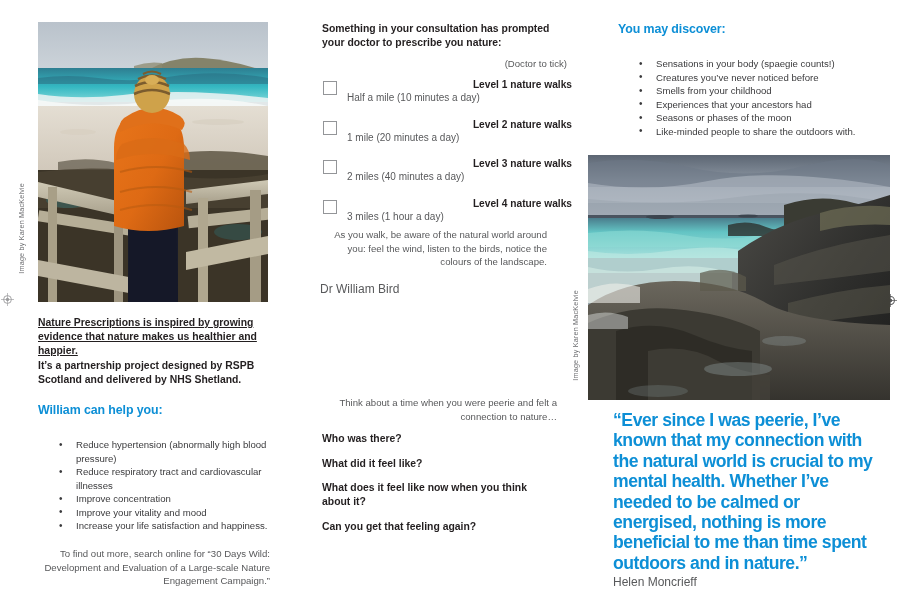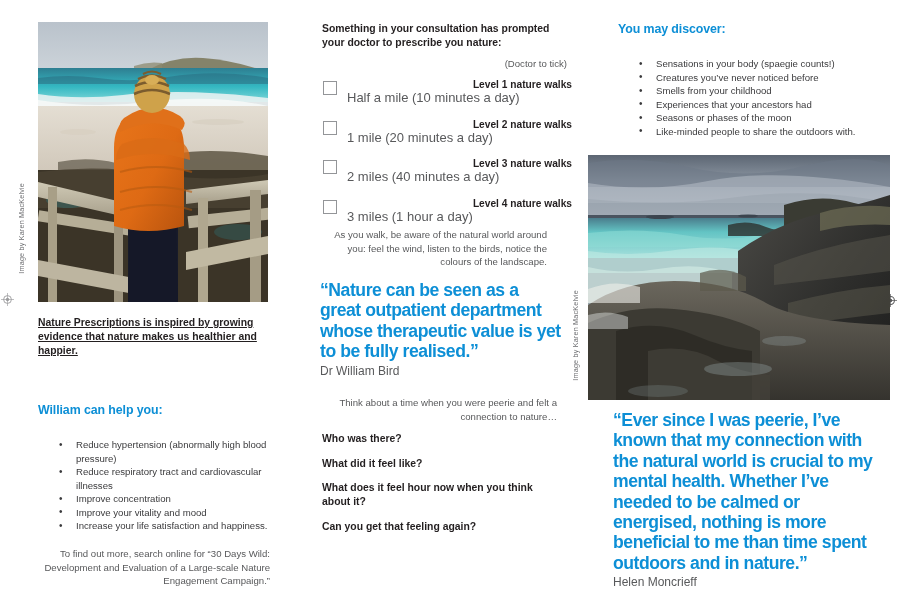--- a/index.html
+++ b/index.html
@@ -152,21 +152,21 @@
     box-sizing: border-box;
   }
   .level .lvl-title {
     font-size: 10.2px;
     line-height: 13px;
     font-weight: bold;
     color: #231f20;
     text-align: right;
   }
   .level .lvl-sub {
-    font-size: 13px;
+    font-size: 10px;
     line-height: 13px;
     color: #58595b;
   }
 
   .qline {
     font-size: 10.4px;
     line-height: 14px;
     font-weight: bold;
     color: #231f20;
     margin-bottom: 10.5px;
@@ -267,20 +267,21 @@
       <path d="M100 57 q14 -7 28 0" stroke="#7b5c2e" stroke-width="2.4" fill="none"></path>
       <path d="M105 52 q9 -5 18 0" stroke="#7b5c2e" stroke-width="2.2" fill="none"></path>
       <ellipse cx="114" cy="58" rx="7" ry="5" fill="#d8ae58"></ellipse>
     </svg>
   </div>
 
   <div class="credit-vert credit-left">Image by Karen MacKelvie</div>
 
   <div id="left-intro1" class="bold-txt">Nature Prescriptions is inspired by growing evidence that nature makes us healthier and happier.</div>
 
+  <div id="left-intro2" class="bold-txt">It’s a partnership project designed by RSPB Scotland and delivered by NHS Shetland.</div>
 
   <div id="left-head" class="head-blue">William can help you:</div>
 
   <ul id="left-list" class="bullets">
     <li>Reduce hypertension (abnormally high blood pressure)</li>
     <li>Reduce respiratory tract and cardiovascular illnesses</li>
     <li>Improve concentration</li>
     <li>Improve your vitality and mood</li>
     <li>Increase your life satisfaction and happiness.</li>
   </ul>
@@ -310,32 +311,31 @@
     <div class="level">
       <span class="box"></span>
       <div class="lvl-title">Level 4 nature walks</div>
       <div class="lvl-sub">3 miles (1 hour a day)</div>
     </div>
   </div>
 
   <div id="mid-walk" class="body-txt muted">As you walk, be aware of the natural world around you: feel the wind, listen to the birds, notice the colours of the landscape.</div>
 
   <div id="mid-quote">
-    <div class="quote-blue">“Nature can be seen as a great outpatient department whose therapeutic value is yet to be fully realised.”</div>
     <div class="quote-attrib">Dr William Bird</div>
   </div>
 
   <div class="credit-vert credit-right">Image by Karen MacKelvie</div>
 
   <div id="mid-think" class="body-txt muted">Think about a time when you were peerie and felt a connection to nature…</div>
 
   <div id="mid-qs">
     <div class="qline">Who was there?</div>
     <div class="qline">What did it feel like?</div>
-    <div class="qline">What does it feel hour now when you think about it?</div>
+    <div class="qline">What does it feel like now when you think about it?</div>
     <div class="qline">Can you get that feeling again?</div>
   </div>
 
   <div id="right-head" class="head-blue">You may discover:</div>
 
   <ul id="right-list" class="bullets">
     <li>Sensations in your body (spaegie counts!)</li>
     <li>Creatures you’ve never noticed before</li>
     <li>Smells from your childhood</li>
     <li>Experiences that your ancestors had</li>

